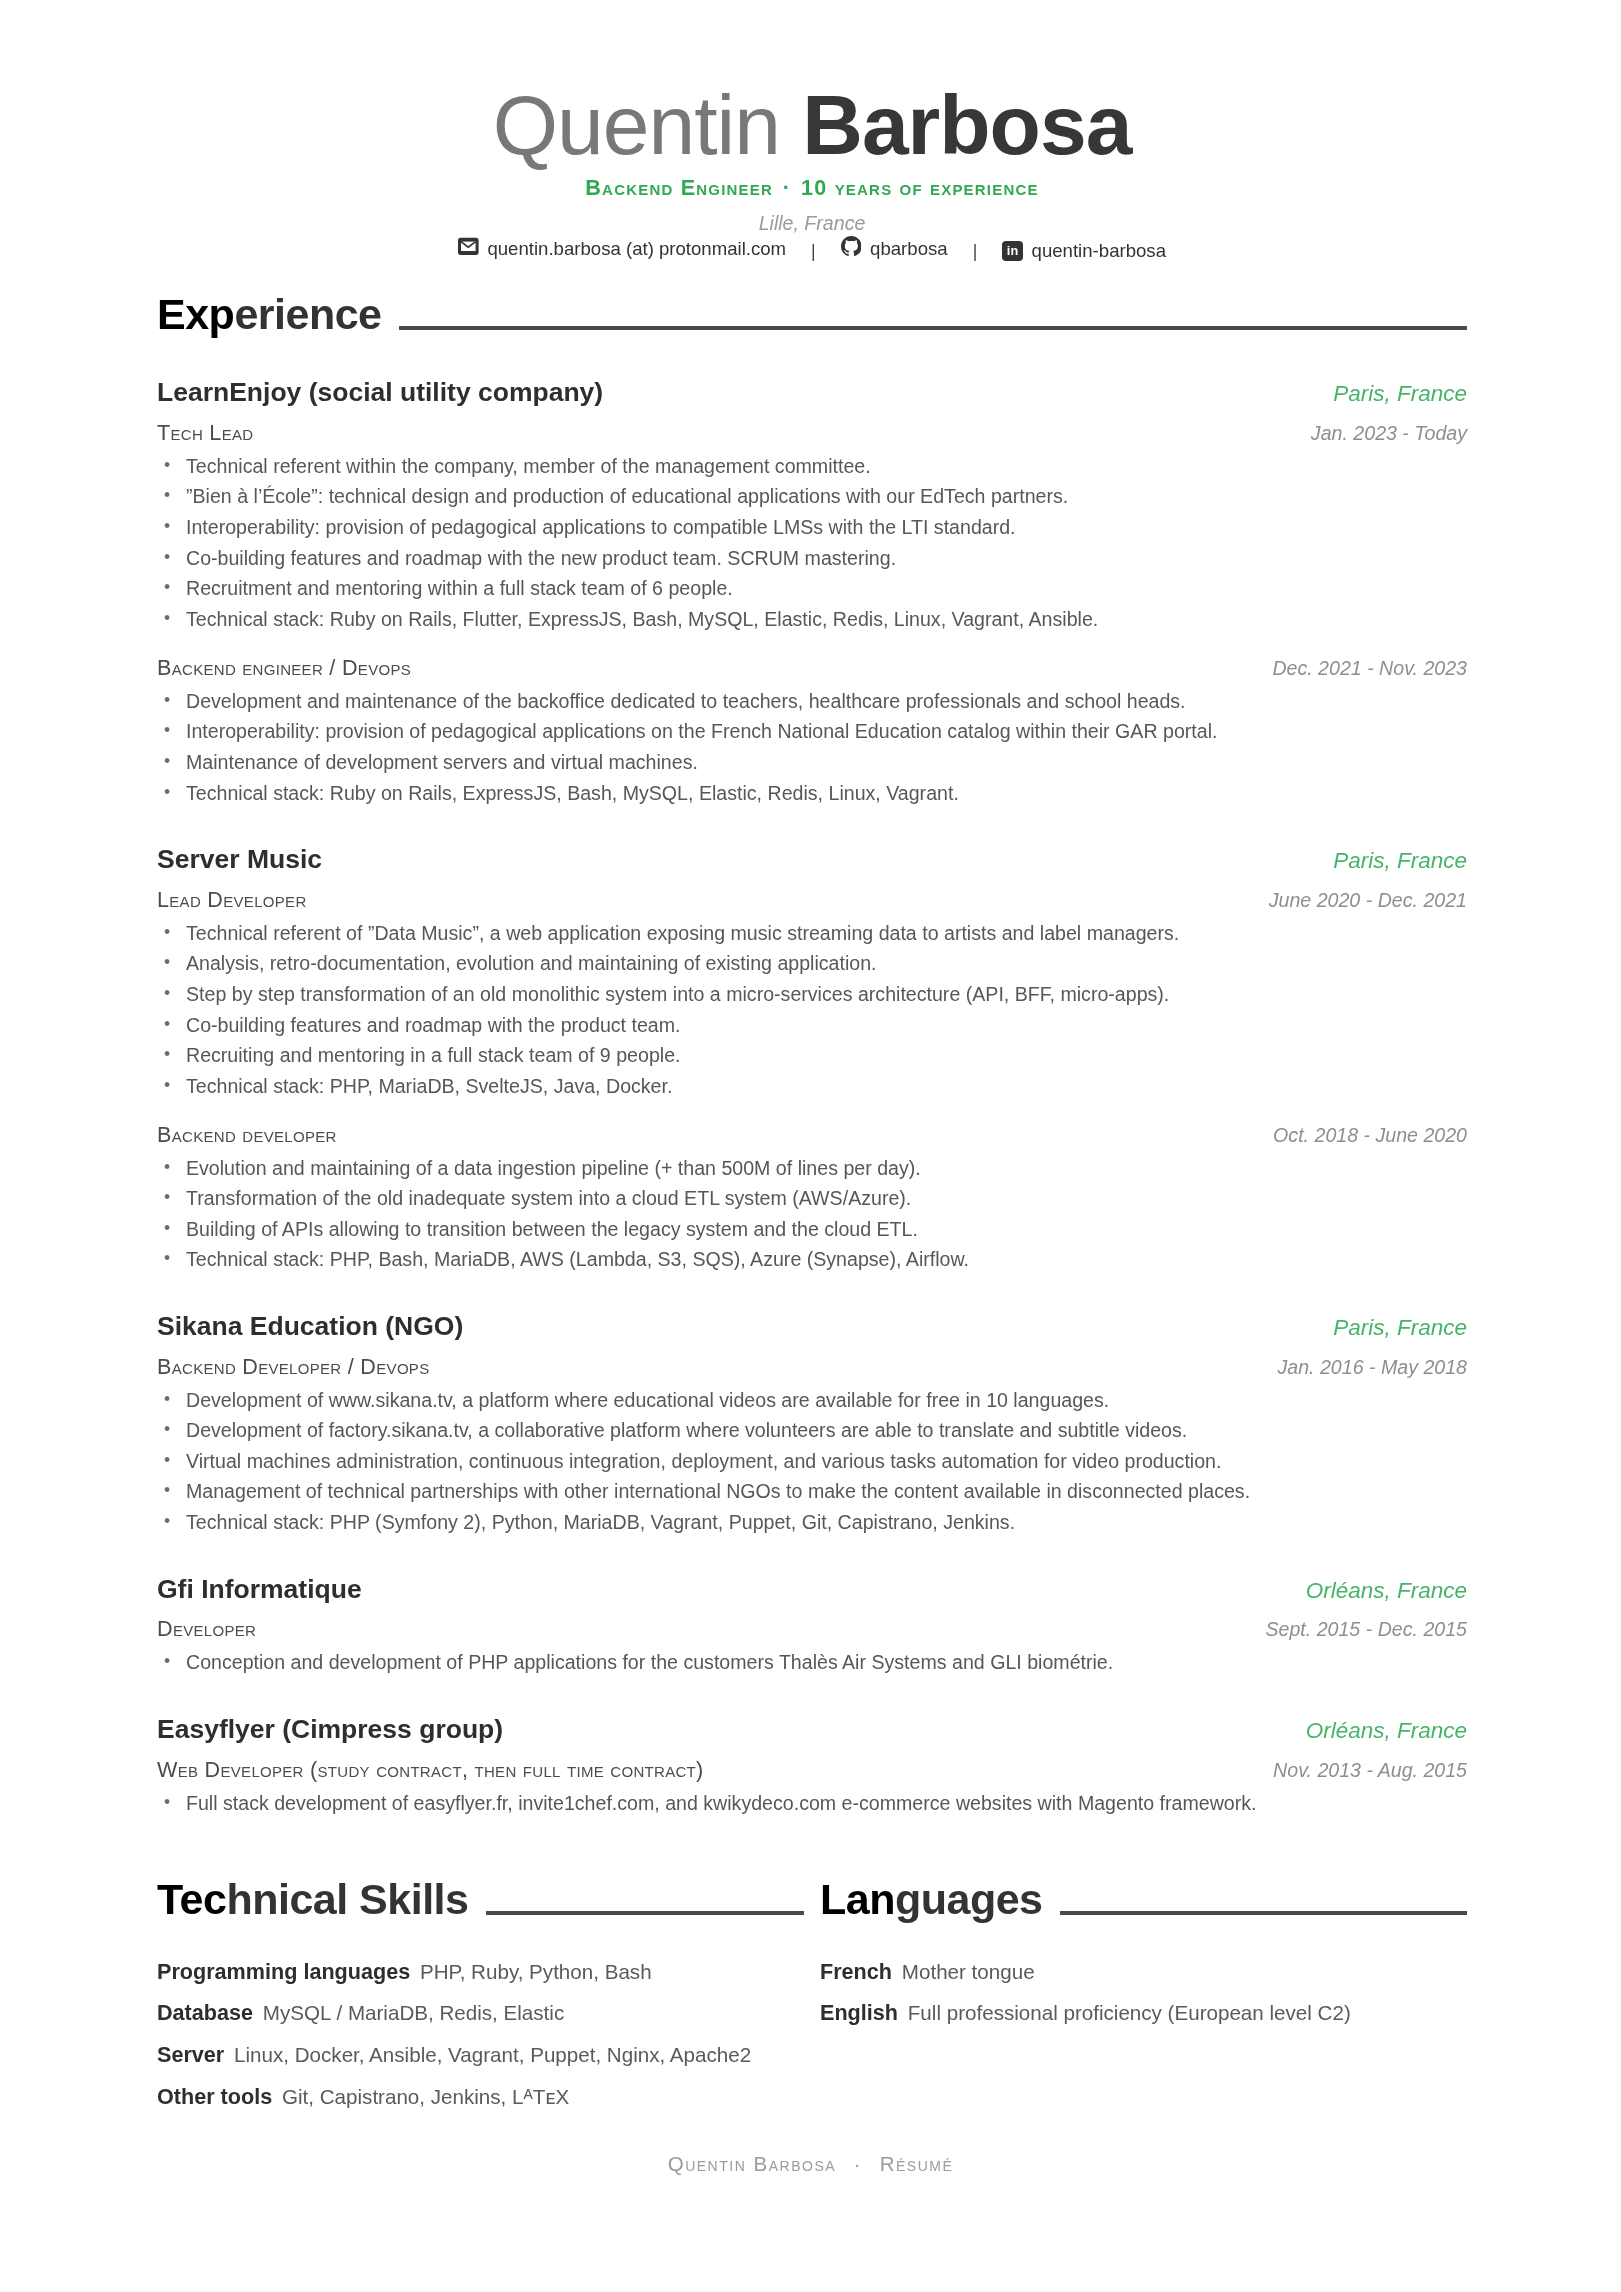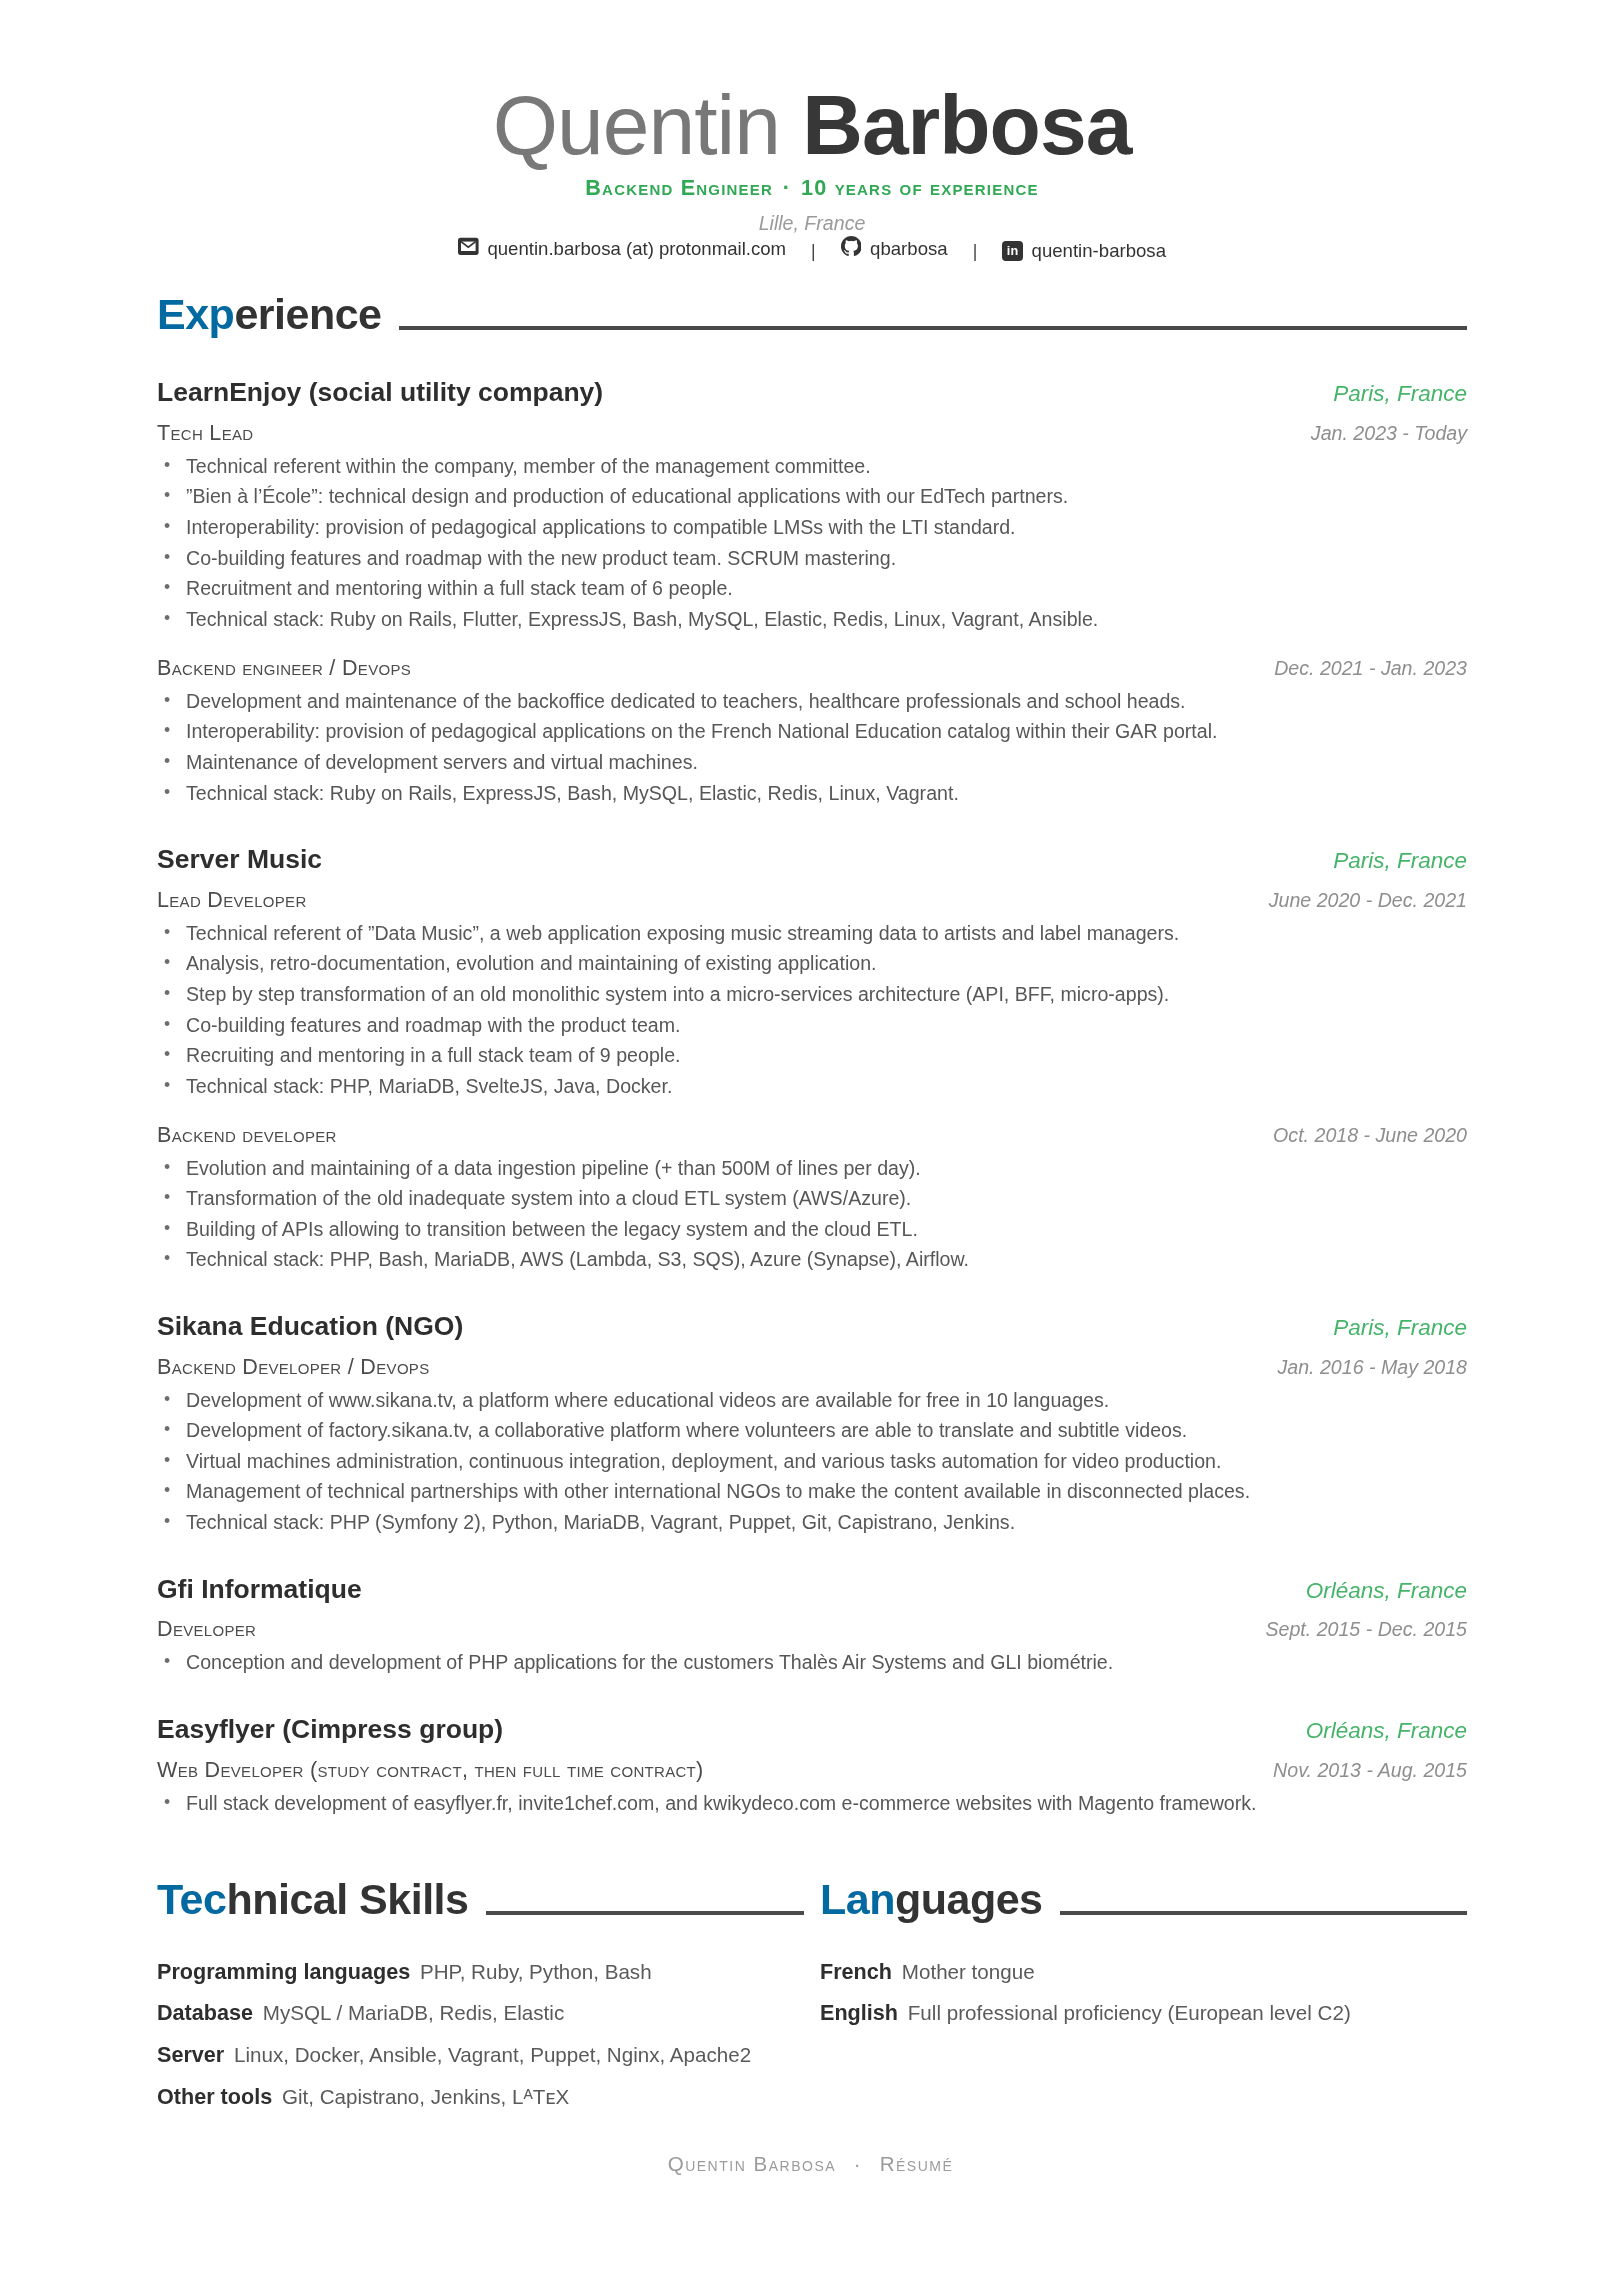--- a/index.html
+++ b/index.html
@@ -59,21 +59,21 @@
   .sec-title {
     display: flex;
     align-items: flex-end;
     margin: 29px 0 0 0;
     font-size: 43px;
     line-height: 1.1;
     font-weight: 700;
     color: #333333;
     letter-spacing: -0.5px;
   }
-  .sec-title .accent { color: #0369a1; }
+  .sec-title .accent { color: #000000; }
   .sec-title .rule { flex: 1; height: 3.9px; background: #4a4a4a; margin-left: 17.6px; margin-bottom: 8.8px; }
 
   
   .company { margin-top: 39px; }
   .company-row { display: flex; justify-content: space-between; align-items: baseline; }
   .company-name { margin: 0; font-size: 26.5px; font-weight: 700; color: #2e2e2e; }
   .company-loc { font-style: italic; font-size: 22.5px; color: #45B469; font-weight: 400; }
 
   .role { margin-top: 11.8px; }
   .role + .role { margin-top: 23.5px; }
@@ -185,21 +185,21 @@
           <li>”Bien à l’École”: technical design and production of educational applications with our EdTech partners.</li>
           <li>Interoperability: provision of pedagogical applications to compatible LMSs with the LTI standard.</li>
           <li>Co-building features and roadmap with the new product team. SCRUM mastering.</li>
           <li>Recruitment and mentoring within a full stack team of 6 people.</li>
           <li>Technical stack: Ruby on Rails, Flutter, ExpressJS, Bash, MySQL, Elastic, Redis, Linux, Vagrant, Ansible.</li>
         </ul>
       </div>
       <div class="role">
         <div class="role-row">
           <span class="role-title">Backend engineer / Devops</span>
-          <span class="role-dates">Dec. 2021 - Jan. 2023</span>
+          <span class="role-dates">Dec. 2021 - Nov. 2023</span>
         </div>
         <ul class="bullets">
           <li>Development and maintenance of the backoffice dedicated to teachers, healthcare professionals and school heads.</li>
           <li>Interoperability: provision of pedagogical applications on the French National Education catalog within their GAR portal.</li>
           <li>Maintenance of development servers and virtual machines.</li>
           <li>Technical stack: Ruby on Rails, ExpressJS, Bash, MySQL, Elastic, Redis, Linux, Vagrant.</li>
         </ul>
       </div>
     </div>
 

